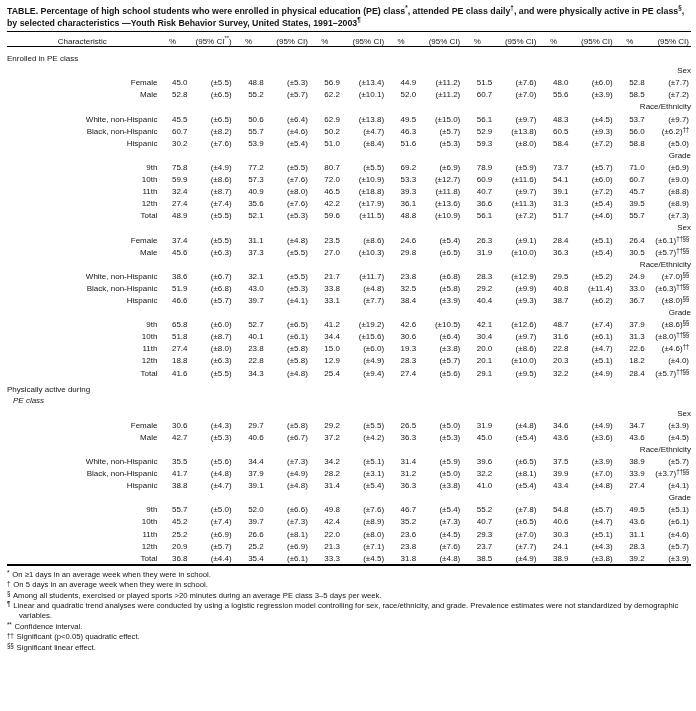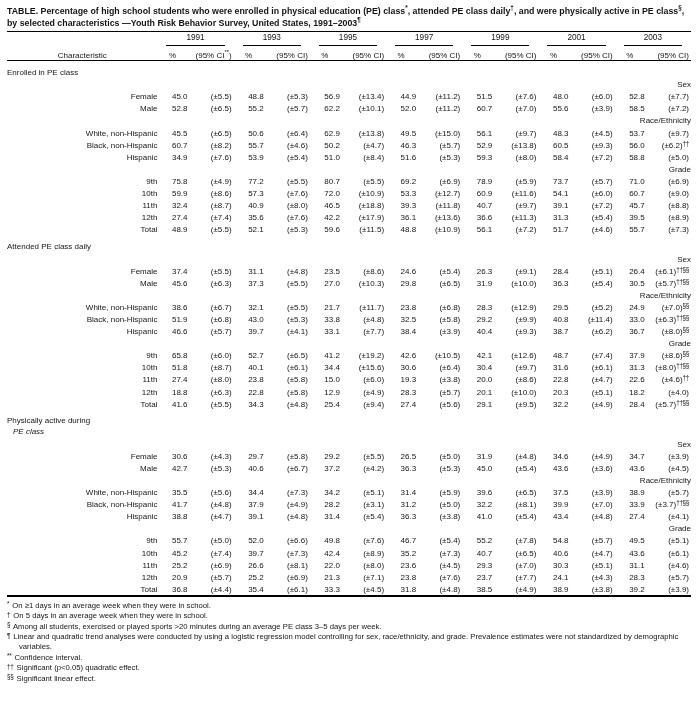--- a/index.html
+++ b/index.html
@@ -56,44 +56,20 @@
         <col class="c-pct">
         <col class="c-ci">
         <col class="c-pct">
         <col class="c-ci">
         <col class="c-pct">
         <col class="c-ci">
         <col class="c-pct">
         <col class="c-ci">
       </colgroup>
       <thead>
-        <tr>
-          <th></th>
-          <th class="year-cell" colspan="2">
-            <div>1991</div>
-          </th>
-          <th class="year-cell" colspan="2">
-            <div>1993</div>
-          </th>
-          <th class="year-cell" colspan="2">
-            <div>1995</div>
-          </th>
-          <th class="year-cell" colspan="2">
-            <div>1997</div>
-          </th>
-          <th class="year-cell" colspan="2">
-            <div>1999</div>
-          </th>
-          <th class="year-cell" colspan="2">
-            <div>2001</div>
-          </th>
-          <th class="year-cell" colspan="2">
-            <div>2003</div>
-          </th>
-        </tr>
         <tr class="subhead">
           <th class="char-h">Characteristic</th>
           <th class="pct-h">%</th>
           <th class="ci-h">(95% CI<sup>**</sup>)</th>
           <th class="pct-h">%</th>
           <th class="ci-h">(95% CI)</th>
           <th class="pct-h">%</th>
           <th class="ci-h">(95% CI)</th>
           <th class="pct-h">%</th>
           <th class="ci-h">(95% CI)</th>
@@ -180,21 +156,21 @@
           <td class="ci">(±5.7)</td>
           <td class="pct">52.9</td>
           <td class="ci">(±13.8)</td>
           <td class="pct">60.5</td>
           <td class="ci">(±9.3)</td>
           <td class="pct">56.0</td>
           <td class="ci">(±6.2)<span class="mk">††</span></td>
         </tr>
         <tr>
           <td class="lab ind2">Hispanic</td>
-          <td class="pct">34.9</td>
+          <td class="pct">30.2</td>
           <td class="ci">(±7.6)</td>
           <td class="pct">53.9</td>
           <td class="ci">(±5.4)</td>
           <td class="pct">51.0</td>
           <td class="ci">(±8.4)</td>
           <td class="pct">51.6</td>
           <td class="ci">(±5.3)</td>
           <td class="pct">59.3</td>
           <td class="ci">(±8.0)</td>
           <td class="pct">58.4</td>
@@ -283,25 +259,20 @@
           <td class="ci">(±11.5)</td>
           <td class="pct">48.8</td>
           <td class="ci">(±10.9)</td>
           <td class="pct">56.1</td>
           <td class="ci">(±7.2)</td>
           <td class="pct">51.7</td>
           <td class="ci">(±4.6)</td>
           <td class="pct">55.7</td>
           <td class="ci">(±7.3)</td>
         </tr>
-        <tr class="secrow">
-          <td class="sec" colspan="15">
-            <div>Attended PE class daily</div>
-          </td>
-        </tr>
         <tr>
           <td class="lab ind1" colspan="15">Sex</td>
         </tr>
         <tr>
           <td class="lab ind2">Female</td>
           <td class="pct">37.4</td>
           <td class="ci">(±5.5)</td>
           <td class="pct">31.1</td>
           <td class="ci">(±4.8)</td>
           <td class="pct">23.5</td>

